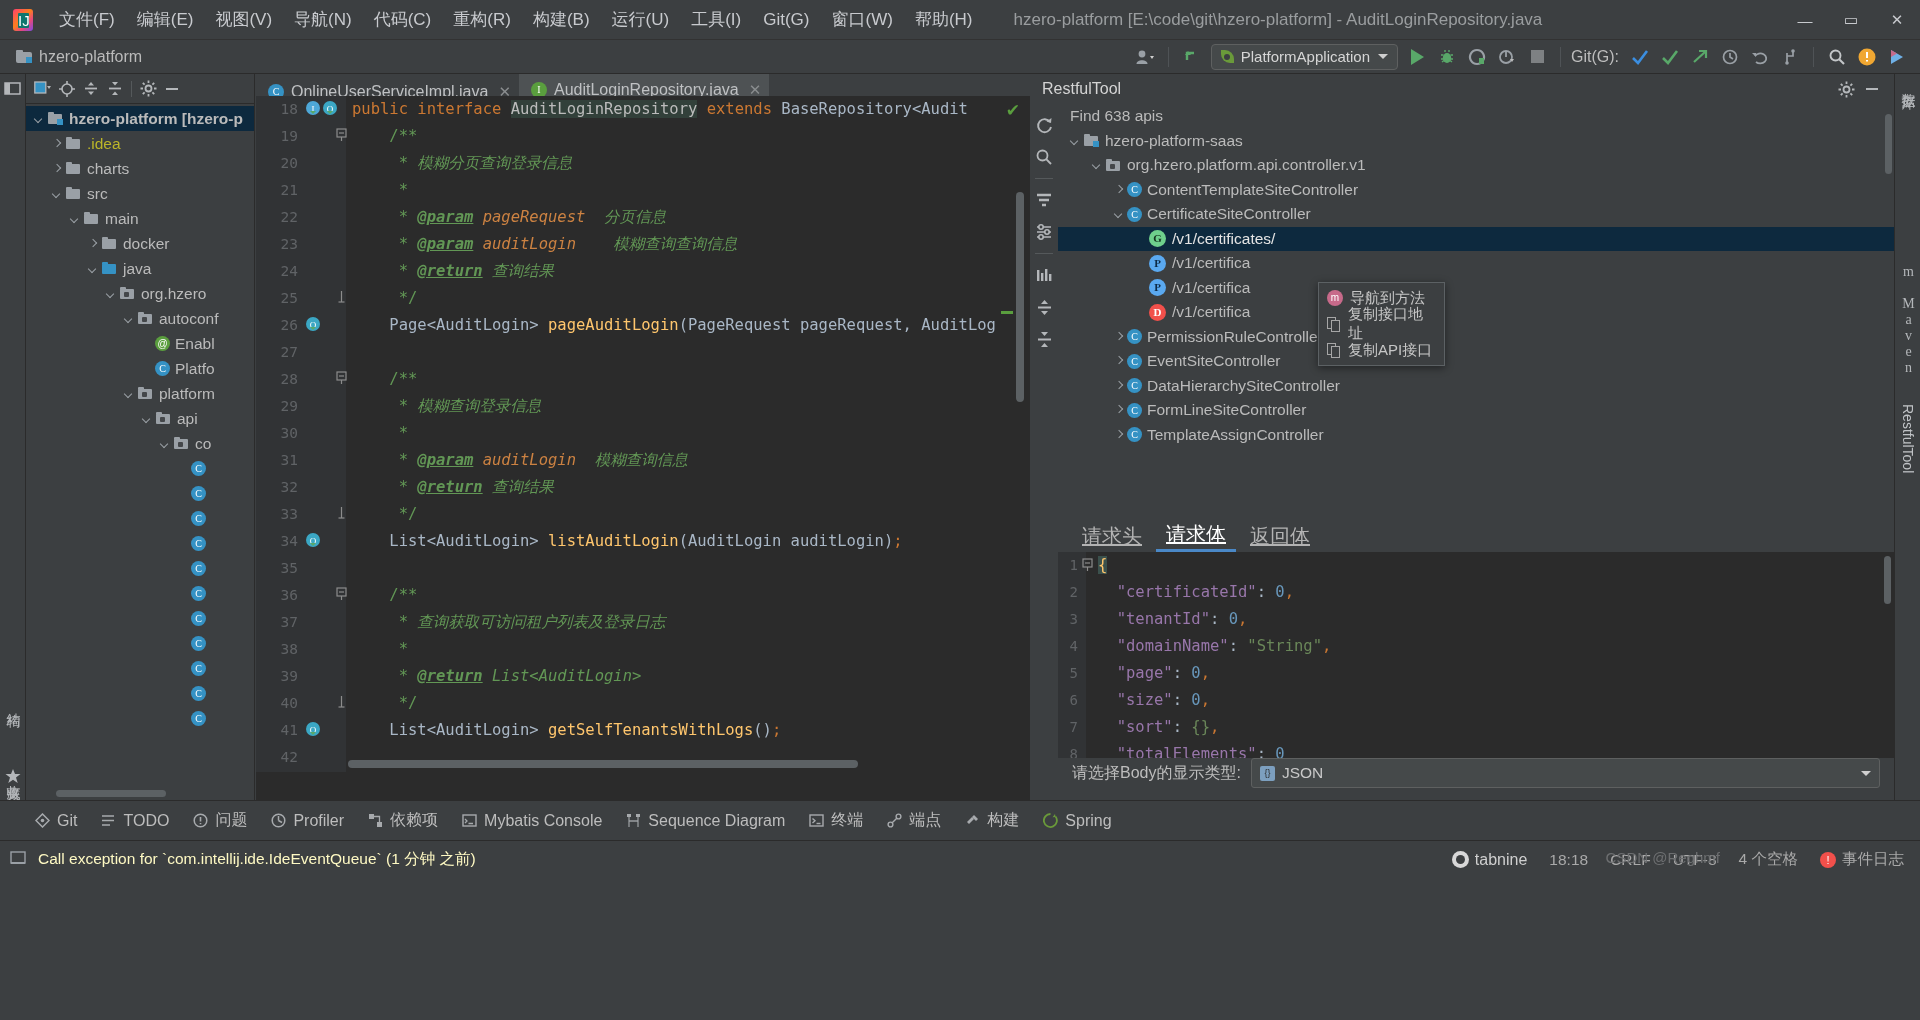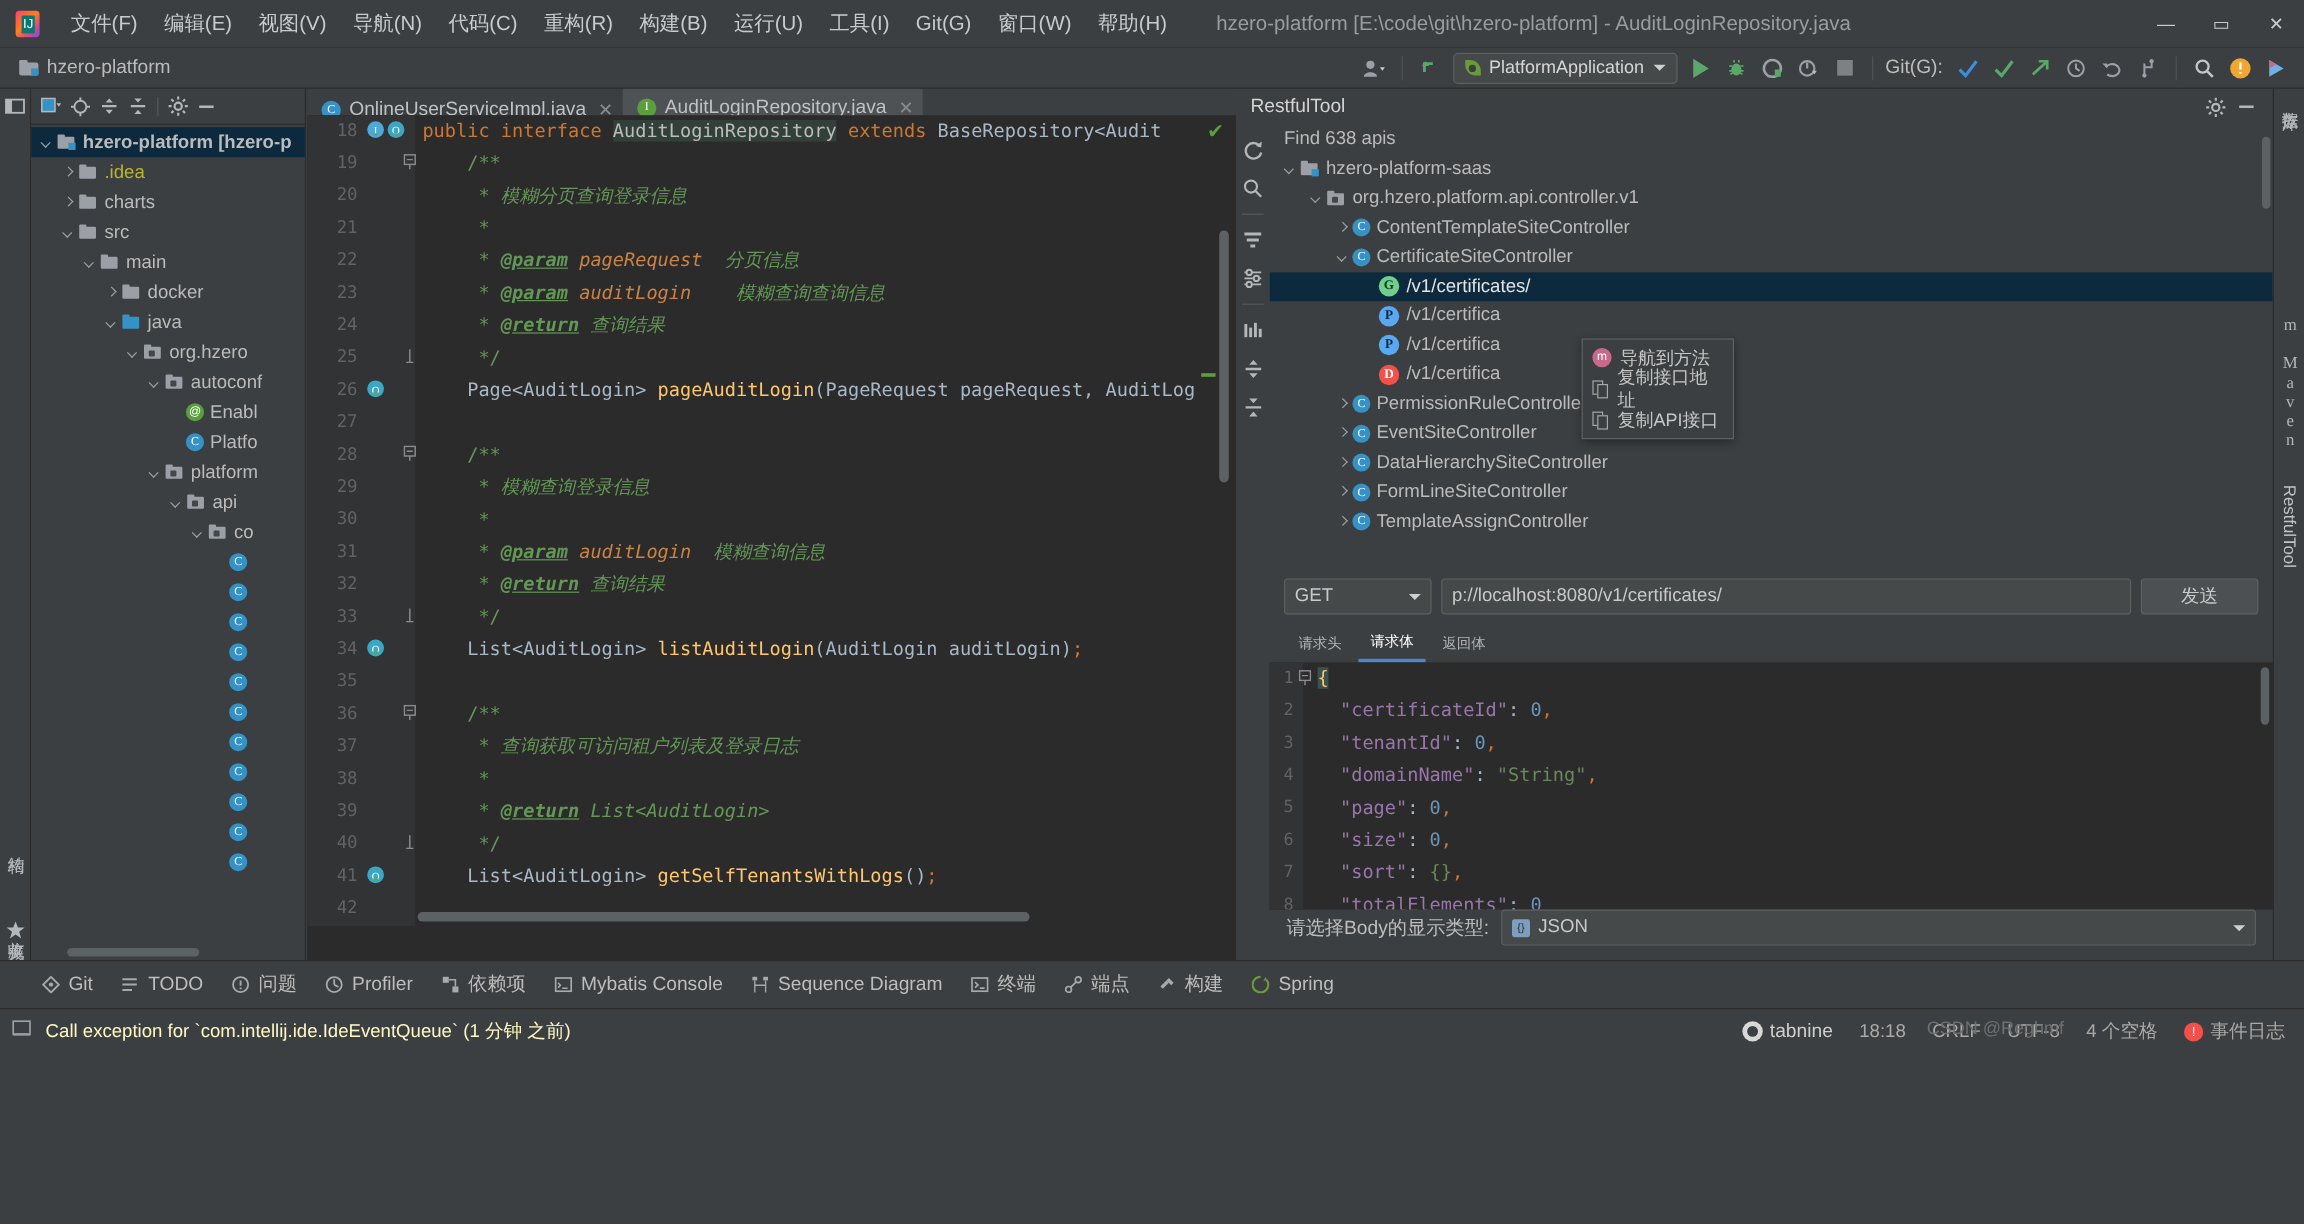--- a/index.html
+++ b/index.html
@@ -22,21 +22,21 @@
     width: 26px; height: 26px; margin-left: 10px; margin-right: 12px;
     position: relative; flex: none;
   }
   .ij-logo .sq {
     position:absolute; left:3px; top:2px; width:20px; height:22px;
     background: linear-gradient(135deg,#fc3f70 0%,#fc801d 45%,#e5487d 70%,#7b4ae2 100%);
     border-radius: 3px;
   }
   .ij-logo .inner {
     position:absolute; left:8px; top:6px; width:11px; height:15px;
-    background:#0f766e; border-radius:1px; color:#fff; font-size:11px;
+    background:#0f766e; border-radius:1px; color:#fff; font-size:15px;
     text-align:center; line-height:15px; font-family:"Liberation Sans",sans-serif;
   }
   .menu-item {
     padding: 4px 11px; font-size: 17px; color: #c8cace; white-space: nowrap;
     line-height: 22px;
   }
   .win-title {
     margin-left: 30px; font-size: 17px; color: #9a9d9f; white-space: nowrap;
   }
   .win-ctrl {
@@ -171,21 +171,21 @@
   .req-row{position:absolute;left:0;top:372px;width:100%;height:42px;display:flex;align-items:center;padding:0 12px;gap:8px;}
   .method-sel{width:123px;height:30px;background:#45494a;border:1px solid #5e6060;border-radius:3px;
               display:flex;align-items:center;padding:0 8px;font-size:15.5px;color:#c9c9c9;}
   .method-sel .caret{margin-left:auto;}
   .url-input{flex:1;height:30px;background:#45494a;border:1px solid #5e6060;border-radius:3px;
              display:flex;align-items:center;padding:0 8px;font-size:15.5px;color:#c9c9c9;overflow:hidden;}
   .send-btn{width:98px;height:30px;background:#4c5052;border:1px solid #5e6060;border-radius:3px;
             display:flex;align-items:center;justify-content:center;font-size:15.5px;color:#c9c9c9;}
 
   .req-tabs{position:absolute;left:0;top:414px;width:100%;height:34px;display:flex;align-items:flex-end;padding-left:14px;gap:4px;}
-  .rtab{height:32px;padding:0 10px;display:flex;align-items:center;font-size:12px;color:#b3b3b3;}
+  .rtab{height:32px;padding:0 10px;display:flex;align-items:center;font-size:20px;color:#b3b3b3;text-decoration:underline;}
   .rtab.active{color:#ffffff;border-bottom:3px solid #4a88c7;}
 
   .json-area{position:absolute;left:0;top:448px;width:100%;height:206px;background:#2b2b2b;overflow:hidden;}
   .json-gutter{position:absolute;left:0;top:0;width:28px;height:100%;background:#313335;}
   .jline{position:relative;height:27px;font-family:"DejaVu Sans Mono","Liberation Mono",monospace;font-size:15.5px;white-space:pre;}
   .jnum{position:absolute;left:0;width:20px;text-align:right;color:#606366;font-size:14px;line-height:27px;}
   .jtext{position:absolute;left:40px;line-height:27px;}
   .jkey{color:#9876aa;} .jnumv{color:#6897bb;} .jstr{color:#6a8759;} .jbrace{color:#a9b7c6;} .jpunc{color:#cc7832;}
   .jbrace-hl{background:#3b514d;color:#ffc66d;}
   .json-scroll{position:absolute;right:3px;top:4px;width:7px;height:48px;background:#5c6164;border-radius:4px;}
@@ -850,30 +850,20 @@
             </div>
             <div class="ctxitem">
               <span class="copyico">
                 <span class="a"></span>
                 <span class="b"></span>
               </span>
               <span>复制API接口</span>
             </div>
           </div>
 
-        <div class="req-row">
-          <div class="method-sel">
-            <span>GET</span>
-            <span class="caret"></span>
-          </div>
-          <div class="url-input">
-            <span>p://localhost:8080/v1/certificates/</span>
-          </div>
-          <div class="send-btn">发送</div>
-        </div>
 
         <div class="req-tabs" id="req-tabs">
             <div class="rtab">请求头</div>
             <div class="rtab active">请求体</div>
             <div class="rtab">返回体</div>
           </div>
 
         <div class="json-area">
           <div class="json-gutter"></div>
           <div id="json-lines" style="position:absolute;left:0;top:0;width:100%;">

